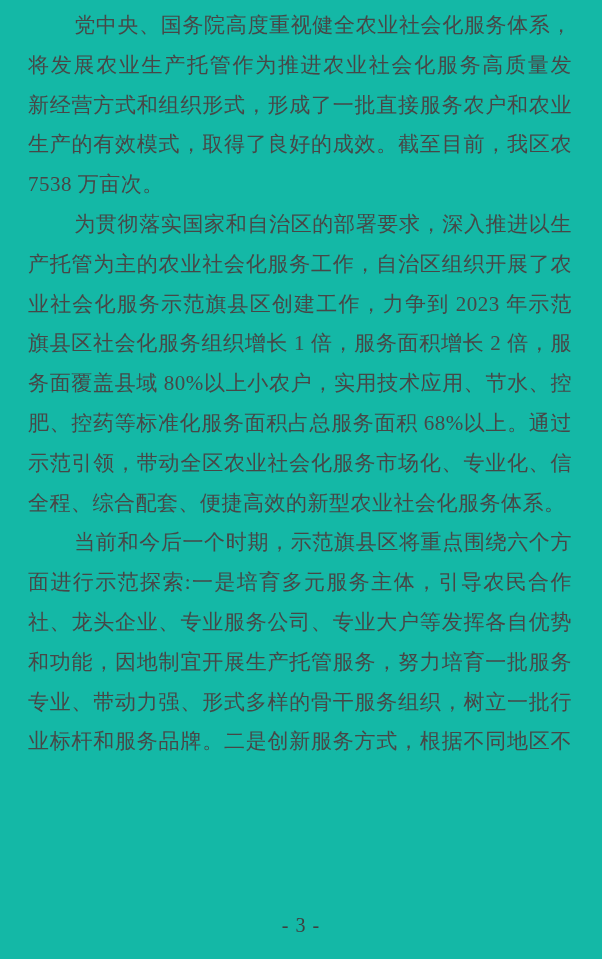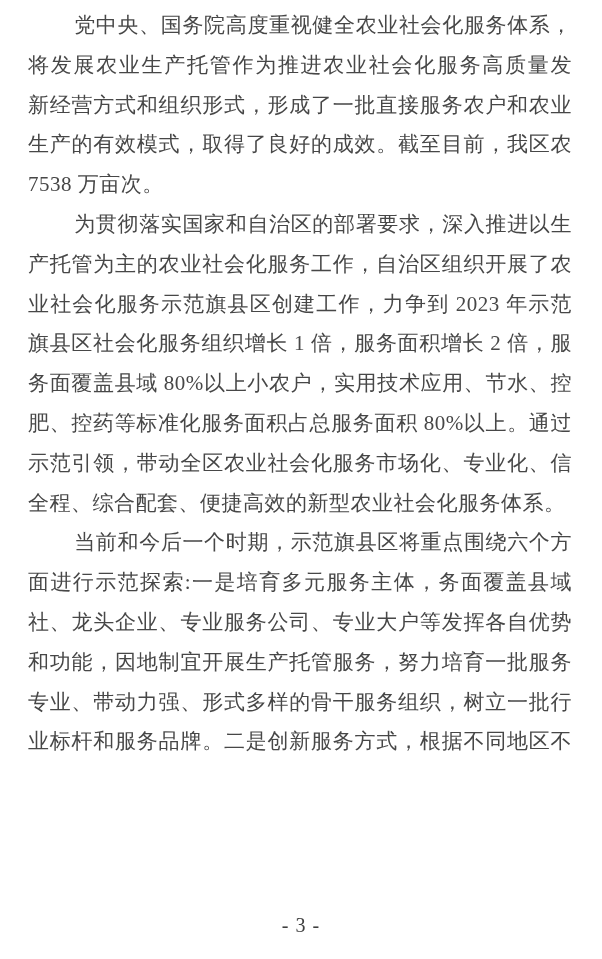--- a/index.html
+++ b/index.html
@@ -5,21 +5,21 @@
   html, body {
     margin: 0;
     padding: 0;
     background: #e8e8e8;
   }
   .page {
     position: relative;
     width: 602px;
     height: 959px;
     margin: 0 auto;
-    background: #ffffff;
+    background: #14b8a6;
     overflow: hidden;
     font-family: "Liberation Serif", "DejaVu Serif", serif;
   }
   .doc-body {
     position: absolute;
     top: 6px;
     left: 28px;
     right: 30px;
   }
   .para {
@@ -70,28 +70,28 @@
       <div class="line">生产的有效模式，取得了良好的成效。截至目前，我区农</div>
       <div class="line para-last">7538 万亩次。</div>
     </div>
 
     <div class="para">
       <div class="line first">为贯彻落实国家和自治区的部署要求，深入推进以生</div>
       <div class="line">产托管为主的农业社会化服务工作，自治区组织开展了农</div>
       <div class="line">业社会化服务示范旗县区创建工作，力争到 2023 年示范</div>
       <div class="line">旗县区社会化服务组织增长 1 倍，服务面积增长 2 倍，服</div>
       <div class="line">务面覆盖县域 80%以上小农户，实用技术应用、节水、控</div>
-      <div class="line">肥、控药等标准化服务面积占总服务面积 80%以上。通过</div>
+      <div class="line">肥、控药等标准化服务面积占总服务面积 68%以上。通过</div>
       <div class="line">示范引领，带动全区农业社会化服务市场化、专业化、信</div>
       <div class="line para-last">全程、综合配套、便捷高效的新型农业社会化服务体系。</div>
     </div>
 
     <div class="para">
       <div class="line first">当前和今后一个时期，示范旗县区将重点围绕六个方</div>
-      <div class="line">面进行示范探索:一是培育多元服务主体，务面覆盖县域</div>
+      <div class="line">面进行示范探索:一是培育多元服务主体，引导农民合作</div>
       <div class="line">社、龙头企业、专业服务公司、专业大户等发挥各自优势</div>
       <div class="line">和功能，因地制宜开展生产托管服务，努力培育一批服务</div>
       <div class="line">专业、带动力强、形式多样的骨干服务组织，树立一批行</div>
       <div class="line">业标杆和服务品牌。二是创新服务方式，根据不同地区不</div>
     </div>
 
   </div>
 
   <div class="footer">
     <span class="page-number">- 3 -</span>

